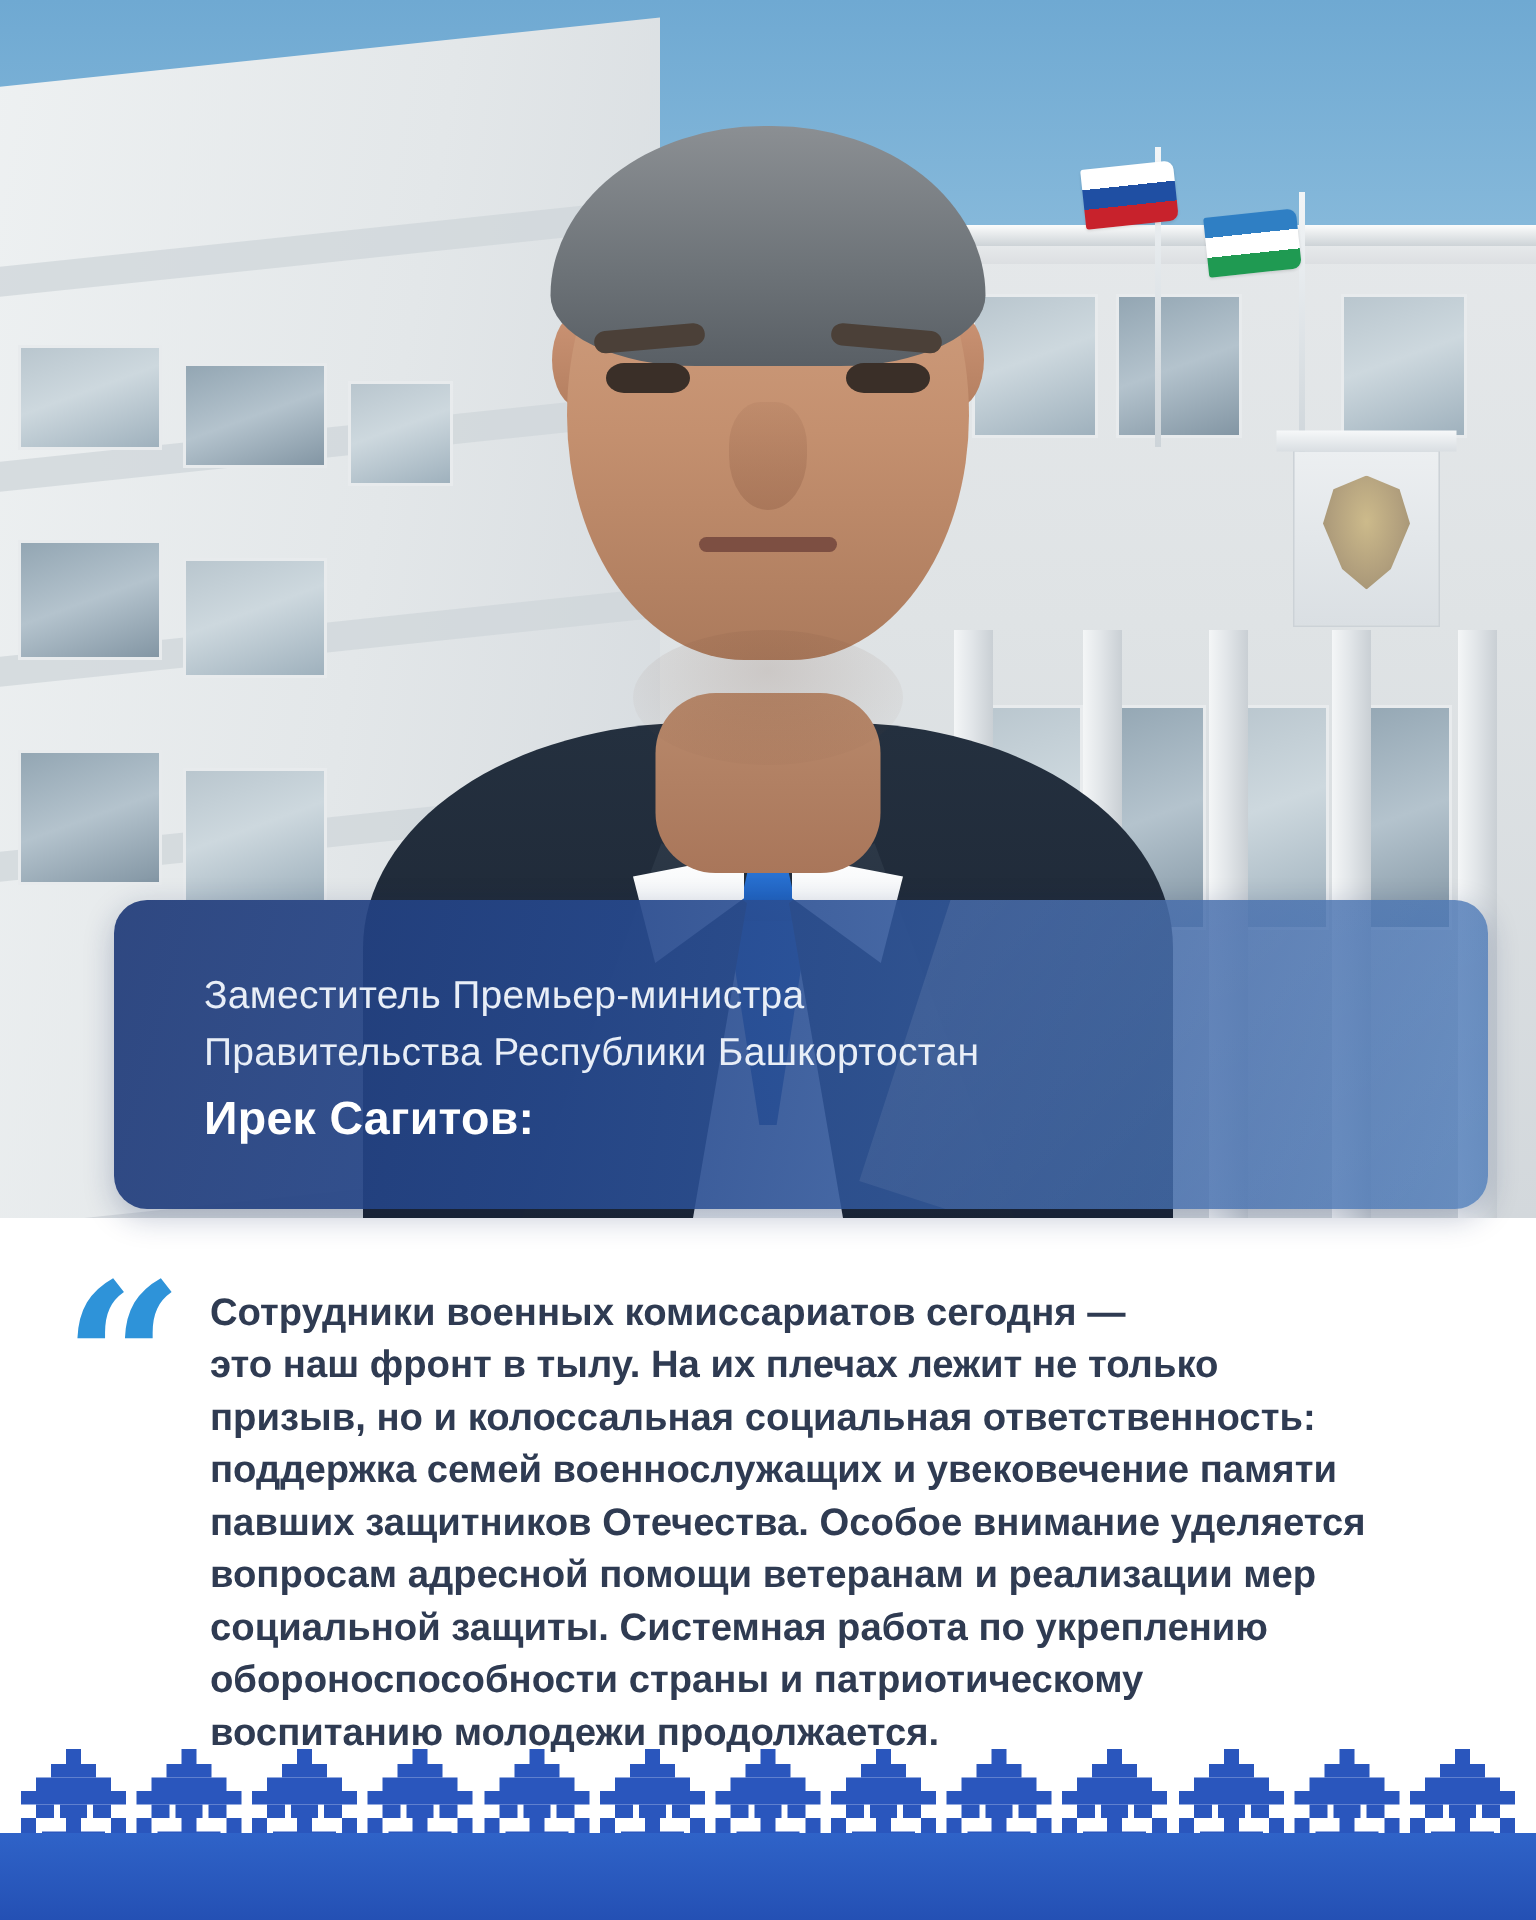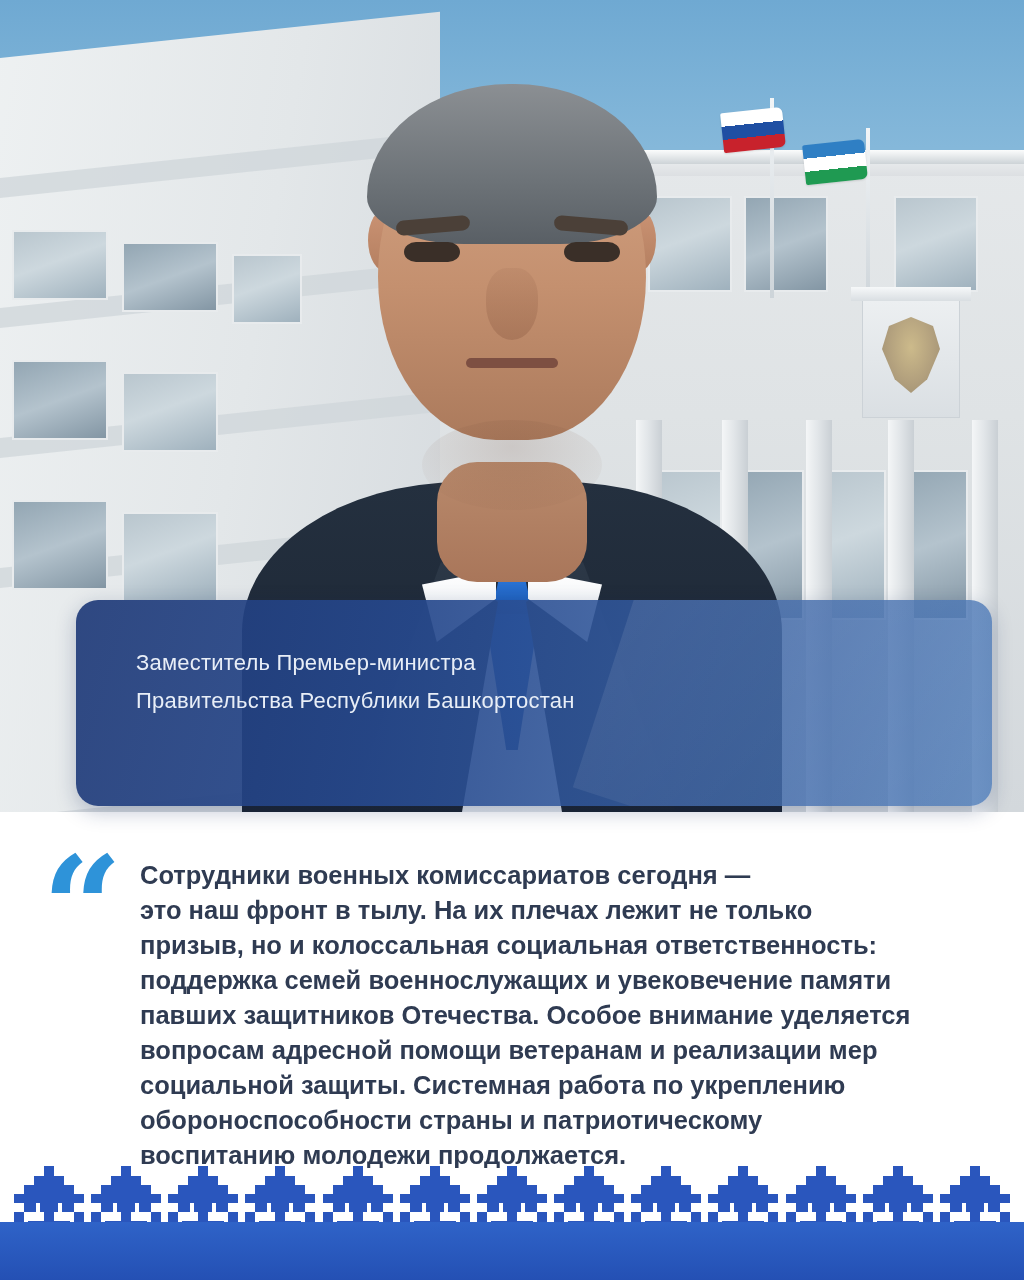--- a/index.html
+++ b/index.html
@@ -360,21 +360,21 @@
     transform: rotate(18deg);
   }
   .nameplate-inner {
     position: absolute;
     left: 60px;
     top: 44px;
     right: 40px;
   }
   .np-role {
     color: #e8eef7;
-    font-size: 22px;
+    font-size: 26px;
     line-height: 38px;
     font-weight: 400;
     letter-spacing: .2px;
   }
   .np-name {
     margin-top: 6px;
     color: #ffffff;
     font-size: 31px;
     line-height: 40px;
     font-weight: bold;
@@ -538,20 +538,21 @@
       <div class="eye-r"></div>
       <div class="nose"></div>
       <div class="mouth"></div>
     </div>
   </div>
 
   <div class="nameplate">
     <div class="nameplate-inner">
       <div class="np-role">Заместитель Премьер-министра</div>
       <div class="np-role">Правительства Республики Башкортостан</div>
+      <div class="np-name">Ирек Сагитов:</div>
     </div>
   </div>
 
   <div class="quote-wrap">
     <div class="quote-mark">“</div>
     <div class="quote-text">Сотрудники военных комиссариатов сегодня —
 это наш фронт в тылу. На их плечах лежит не только
 призыв, но и колоссальная социальная ответственность:
 поддержка семей военнослужащих и увековечение памяти
 павших защитников Отечества. Особое внимание уделяется

